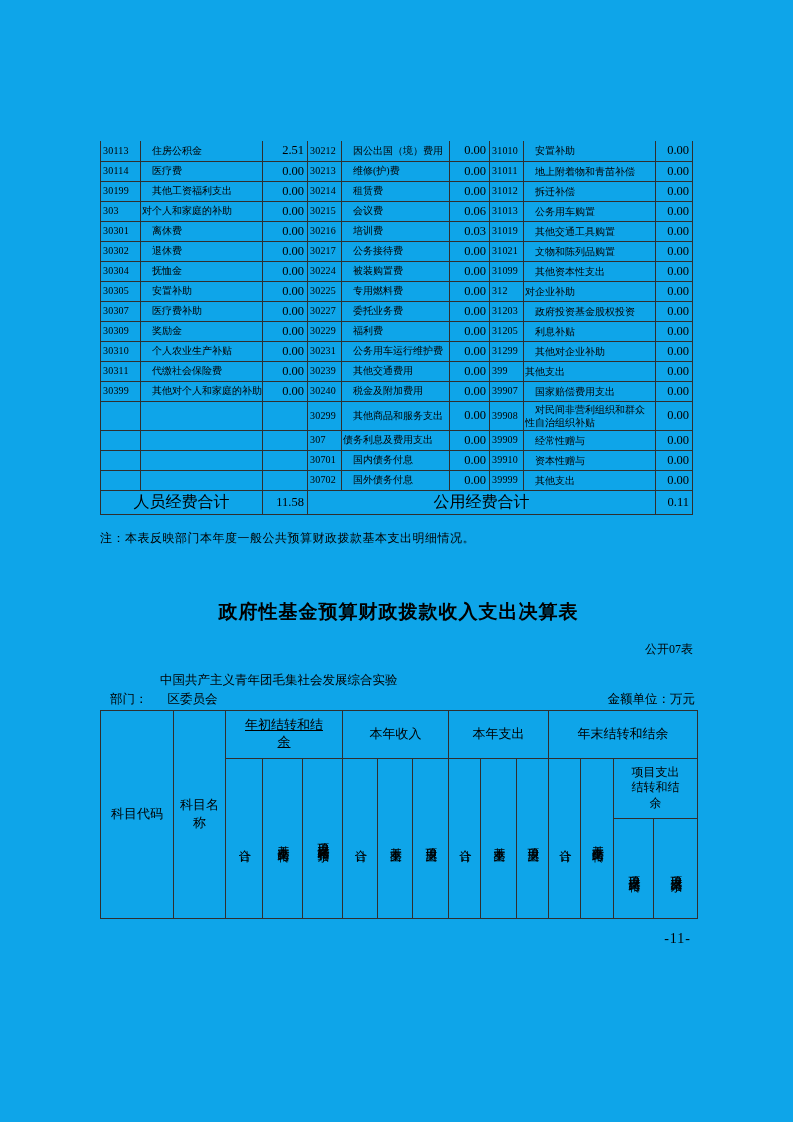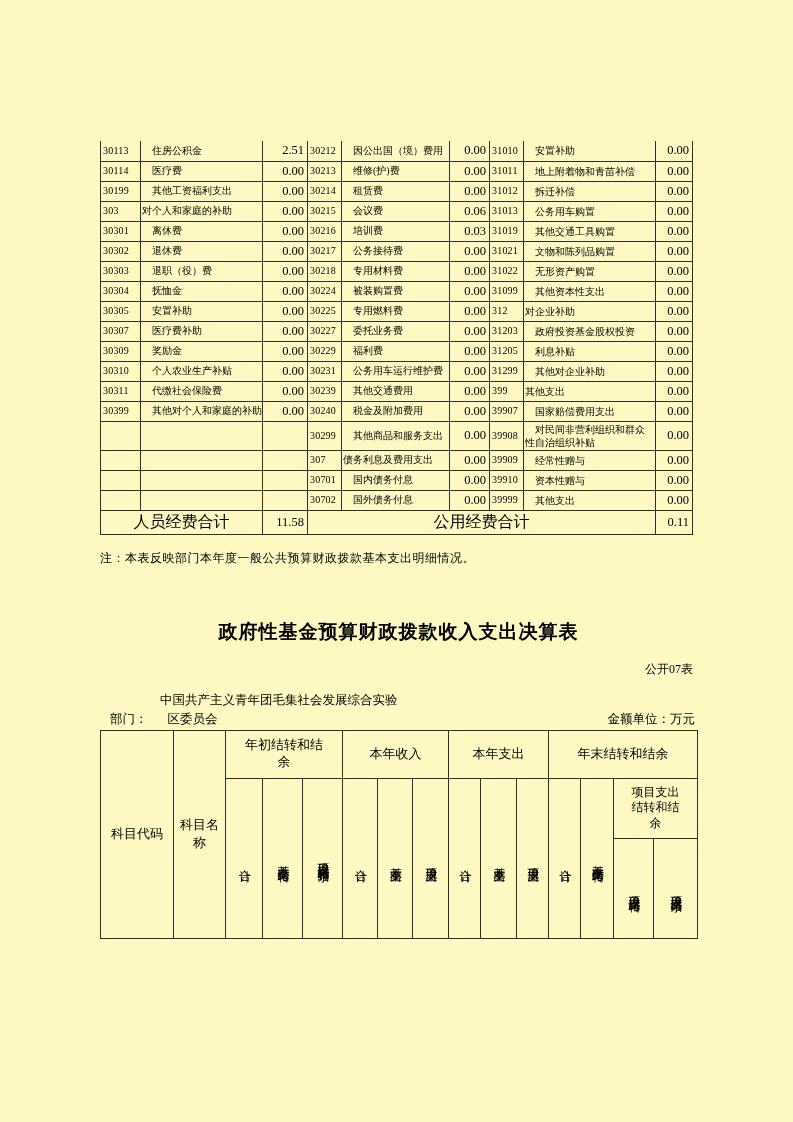--- a/index.html
+++ b/index.html
@@ -2,21 +2,21 @@
 <html><head>
 <meta charset="utf-8">
 <style>
   * { margin:0; padding:0; box-sizing:border-box; }
   html,body { background:#ffffff; }
   body {
     width:793px; height:1122px;
     font-family:"Liberation Serif","DejaVu Serif",serif;
     color:#000;
   }
-  .page { position:relative; width:793px; height:1122px; background:#fef9c3; overflow:hidden; }
+  .page { position:relative; width:793px; height:1122px; background:#0ea5e9; overflow:hidden; }
   .content { position:absolute; left:100px; top:0; width:597px; }
 
   table { border-collapse:collapse; table-layout:fixed; }
 
   
   .t1 { width:592px; margin-top:141px; }
   .t1 td {
     border:1px solid #2f2f2f;
     font-size:10px; line-height:1.2;
     height:20px; padding:0 2px;
@@ -48,21 +48,21 @@
     padding:1px; overflow:hidden;
   }
   .t2 .r1 td { height:48px; font-size:13px; }
   .t2 .r2 td { height:60px; }
   .t2 .r3 td { height:100px; }
   .t2 .vert {
     display:inline-block;
     writing-mode:vertical-rl; text-orientation:upright;
     letter-spacing:1px; line-height:1.15; font-size:12px;
   }
-  .t2 .narrow { display:inline-block; max-width:82px; line-height:1.3; }
+  .t2 .narrow { display:inline-block; max-width:82px; line-height:1.3;text-decoration:underline; }
   .t2 .narrow2 { display:inline-block; max-width:56px; line-height:1.3; font-size:12px; }
 
   .page-no { margin-top:12px; text-align:right; padding-right:6px; font-size:14px; letter-spacing:1px; }
 </style>
 </head>
 <body>
 
 <div class="page">
   <div class="content">
 
@@ -145,31 +145,20 @@
             <td class="name">　退休费</td>
             <td class="amt">0.00</td>
             <td class="code">30217</td>
             <td class="name">　公务接待费</td>
             <td class="amt">0.00</td>
             <td class="code">31021</td>
             <td class="name wrap">　文物和陈列品购置</td>
             <td class="amt">0.00</td>
           </tr>
 
-          <tr>
-            <td class="code">30303</td>
-            <td class="name">　退职（役）费</td>
-            <td class="amt">0.00</td>
-            <td class="code">30218</td>
-            <td class="name">　专用材料费</td>
-            <td class="amt">0.00</td>
-            <td class="code">31022</td>
-            <td class="name wrap">　无形资产购置</td>
-            <td class="amt">0.00</td>
-          </tr>
 
           <tr>
             <td class="code">30304</td>
             <td class="name">　抚恤金</td>
             <td class="amt">0.00</td>
             <td class="code">30224</td>
             <td class="name">　被装购置费</td>
             <td class="amt">0.00</td>
             <td class="code">31099</td>
             <td class="name wrap">　其他资本性支出</td>
@@ -361,15 +350,16 @@
           <td rowspan="2"><span class="vert">基本支出结转</span></td>
           <td colspan="2"><span class="narrow2">项目支出结转和结余</span></td>
         </tr>
         <tr class="r3">
           <td><span class="vert">项目支出结转</span></td>
           <td><span class="vert">项目支出结余</span></td>
         </tr>
       </tbody>
     </table>
 
+    <div class="page-no">-11-</div>
 
   </div>
 </div>
 
 </body></html>

